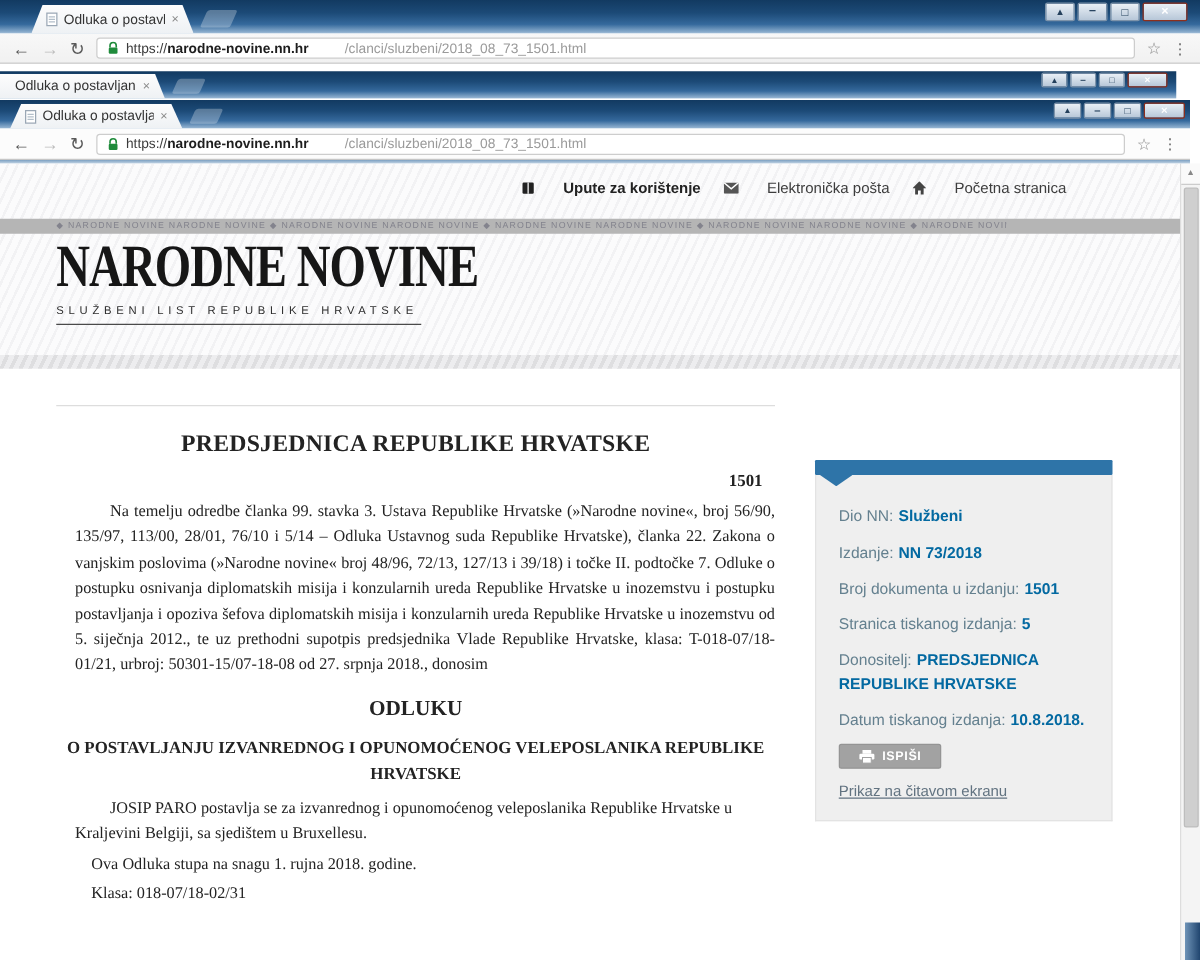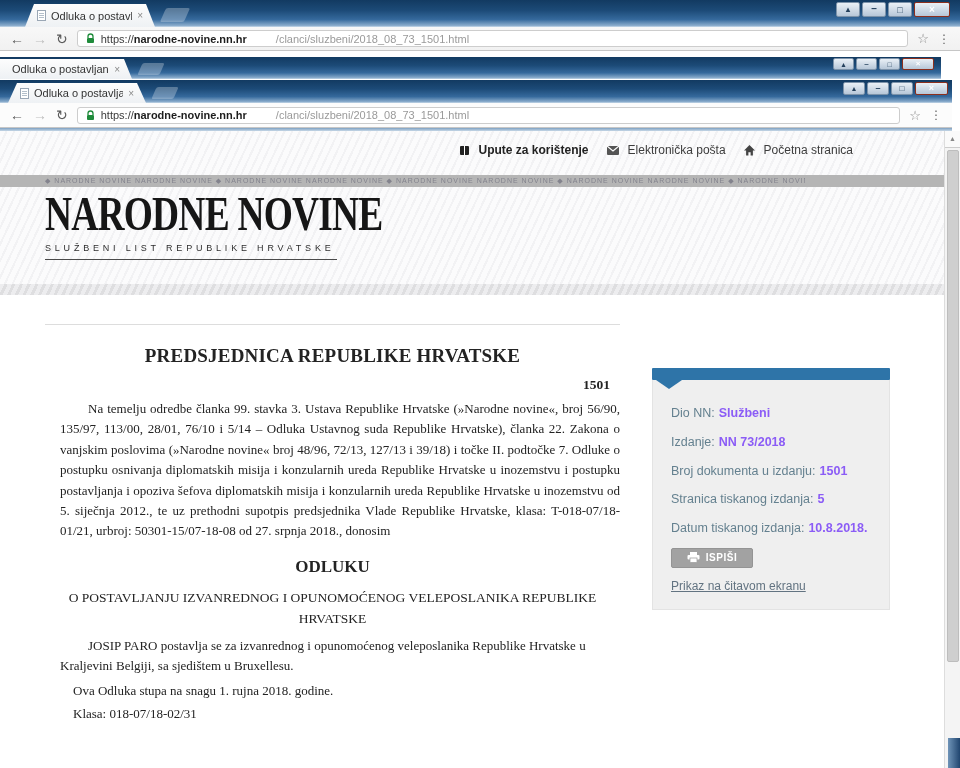--- a/index.html
+++ b/index.html
@@ -55,21 +55,21 @@
   .dots{ color:#666; font-size:12px; letter-spacing:0; }
   
   .page{
     position:absolute; left:0; top:131px; width:944px; height:637px; background:#fff;
   }
   .page-header{
     position:relative; height:153px;
     background:repeating-linear-gradient(115deg,#fbfbfc 0 5px,#f2f2f4 5px 7px);
   }
   .topnav{ position:absolute; top:12px; right:91px; display:flex; gap:18px; align-items:center; font-size:12px; color:#3d3d3d; }
-  .topnav .itm{ display:flex; align-items:center; gap:9px;justify-content:space-between; }
+  .topnav .itm{ display:flex; align-items:center; gap:23px;justify-content:space-between; }
   .topnav .itm.first{ font-weight:bold; color:#222; }
   .band{
     position:absolute; top:44px; left:0; right:0; height:12px; background:#b5b5b5;
     overflow:hidden; line-height:12px;
   }
   .band span{
     display:inline-block; margin-left:45px; width:760px; overflow:hidden; white-space:nowrap;
     font-size:7px; color:#83838d; letter-spacing:1px;
   }
   .logo{ position:absolute; top:58px; left:45px; color:#161616; }
@@ -85,29 +85,29 @@
     height:11px; background:repeating-linear-gradient(115deg,#ededef 0 4px,#dedee0 4px 7px);
   }
   
   .docwrap{ position:absolute; left:45px; top:180px; width:575px; font-family:"Liberation Serif", serif; color:#232323; }
   .art-title{ font-size:17px; line-height:1.5; color:#41718f; width:555px; }
   .art-hr{ border:none; border-top:1px solid #ddd; margin:13px 0 0 0; width:575px; }
   .doc-h1{ margin-top:20px; text-align:center; font-size:19px; font-weight:600; letter-spacing:.2px; }
   .doc-num{ margin-top:10px; text-align:right; font-weight:bold; font-size:13.5px; padding-right:10px; }
   .doc-p{ font-size:13px; line-height:1.57; text-align:justify; text-indent:28px; margin-top:6px;margin-left:15px; }
   .doc-h2{ margin-top:15px; text-align:center; font-size:17px; font-weight:bold; }
-  .doc-h3{ margin-top:10px; text-align:center; font-size:13.5px; font-weight:normal; line-height:1.6; }
+  .doc-h3{ margin-top:10px; text-align:center; font-size:13.5px; font-weight:bold; line-height:1.6; }
   .doc-line{ font-size:13px; line-height:1.4; text-indent:28px; margin-top:5px; }
   
   .sidebar{ position:absolute; left:652px; top:237px; width:238px; }
   .sb-bluebar{ height:12px; background:#2e74a8; border-radius:1px; }
   .sb-tail{ width:26px; height:9px; background:#2e74a8; margin-left:4px; clip-path:polygon(0 0,100% 0,50% 100%); }
   .sb-body{ background:#efefef; border:1px solid #e3e3e3; border-top:none; margin-top:-9px; padding:24px 18px 16px 18px; }
   .sb-row{ font-size:12.5px; line-height:1.5; margin-bottom:10px; color:#64808f; }
-  .sb-row b{ color:#8b5cf6; margin-left:4px; }
+  .sb-row b{ color:#0369a1; margin-left:4px; }
   .sb-print{
     margin-top:4px; width:82px; height:20px; background:#a2a2a2; border:1px solid #949494; border-radius:2px;
     color:#fff; font-size:10px; font-weight:bold; letter-spacing:.5px;
     display:flex; align-items:center; justify-content:center; gap:6px;
   }
   .sb-link{ margin-top:11px; font-size:12px; color:#627381; text-decoration:underline; }
   
   .scrollbar{ position:absolute; left:944px; top:131px; width:16px; height:637px; background:#f4f4f4; border-left:1px solid #ddd; }
   .sb-up{ height:17px; background:#fafafa; border-bottom:1px solid #ccc; text-align:center; font-size:7px; color:#888; line-height:16px; }
   .sb-thumb{ position:absolute; top:19px; left:2px; width:12px; height:512px; background:#cfcfcf; border:1px solid #bdbdbd; border-radius:2px; }
@@ -247,20 +247,21 @@
     </div>
 
     <div class="sidebar">
       <div class="sb-bluebar"></div>
       <div class="sb-tail"></div>
       <div class="sb-body">
         <div class="sb-row"><span>Dio NN:</span><b>Službeni</b></div>
         <div class="sb-row"><span>Izdanje:</span><b>NN 73/2018</b></div>
         <div class="sb-row"><span>Broj dokumenta u izdanju:</span><b>1501</b></div>
         <div class="sb-row"><span>Stranica tiskanog izdanja:</span><b>5</b></div>
+        <div class="sb-row"><span>Donositelj:</span><b>PREDSJEDNICA REPUBLIKE HRVATSKE</b></div>
         <div class="sb-row"><span>Datum tiskanog izdanja:</span><b>10.8.2018.</b></div>
         <div class="sb-print">
           <svg width="13" height="11" viewBox="0 0 13 11">
             <rect x="3" y="0" width="7" height="3" fill="#fff"></rect>
             <rect x="0.5" y="3" width="12" height="4.5" rx="1" fill="#fff"></rect>
             <rect x="3" y="6" width="7" height="4.5" fill="#fff" stroke="#a2a2a2" stroke-width="0.8"></rect>
           </svg>
           <span>ISPIŠI</span>
         </div>
         <div class="sb-link">Prikaz na čitavom ekranu</div>

